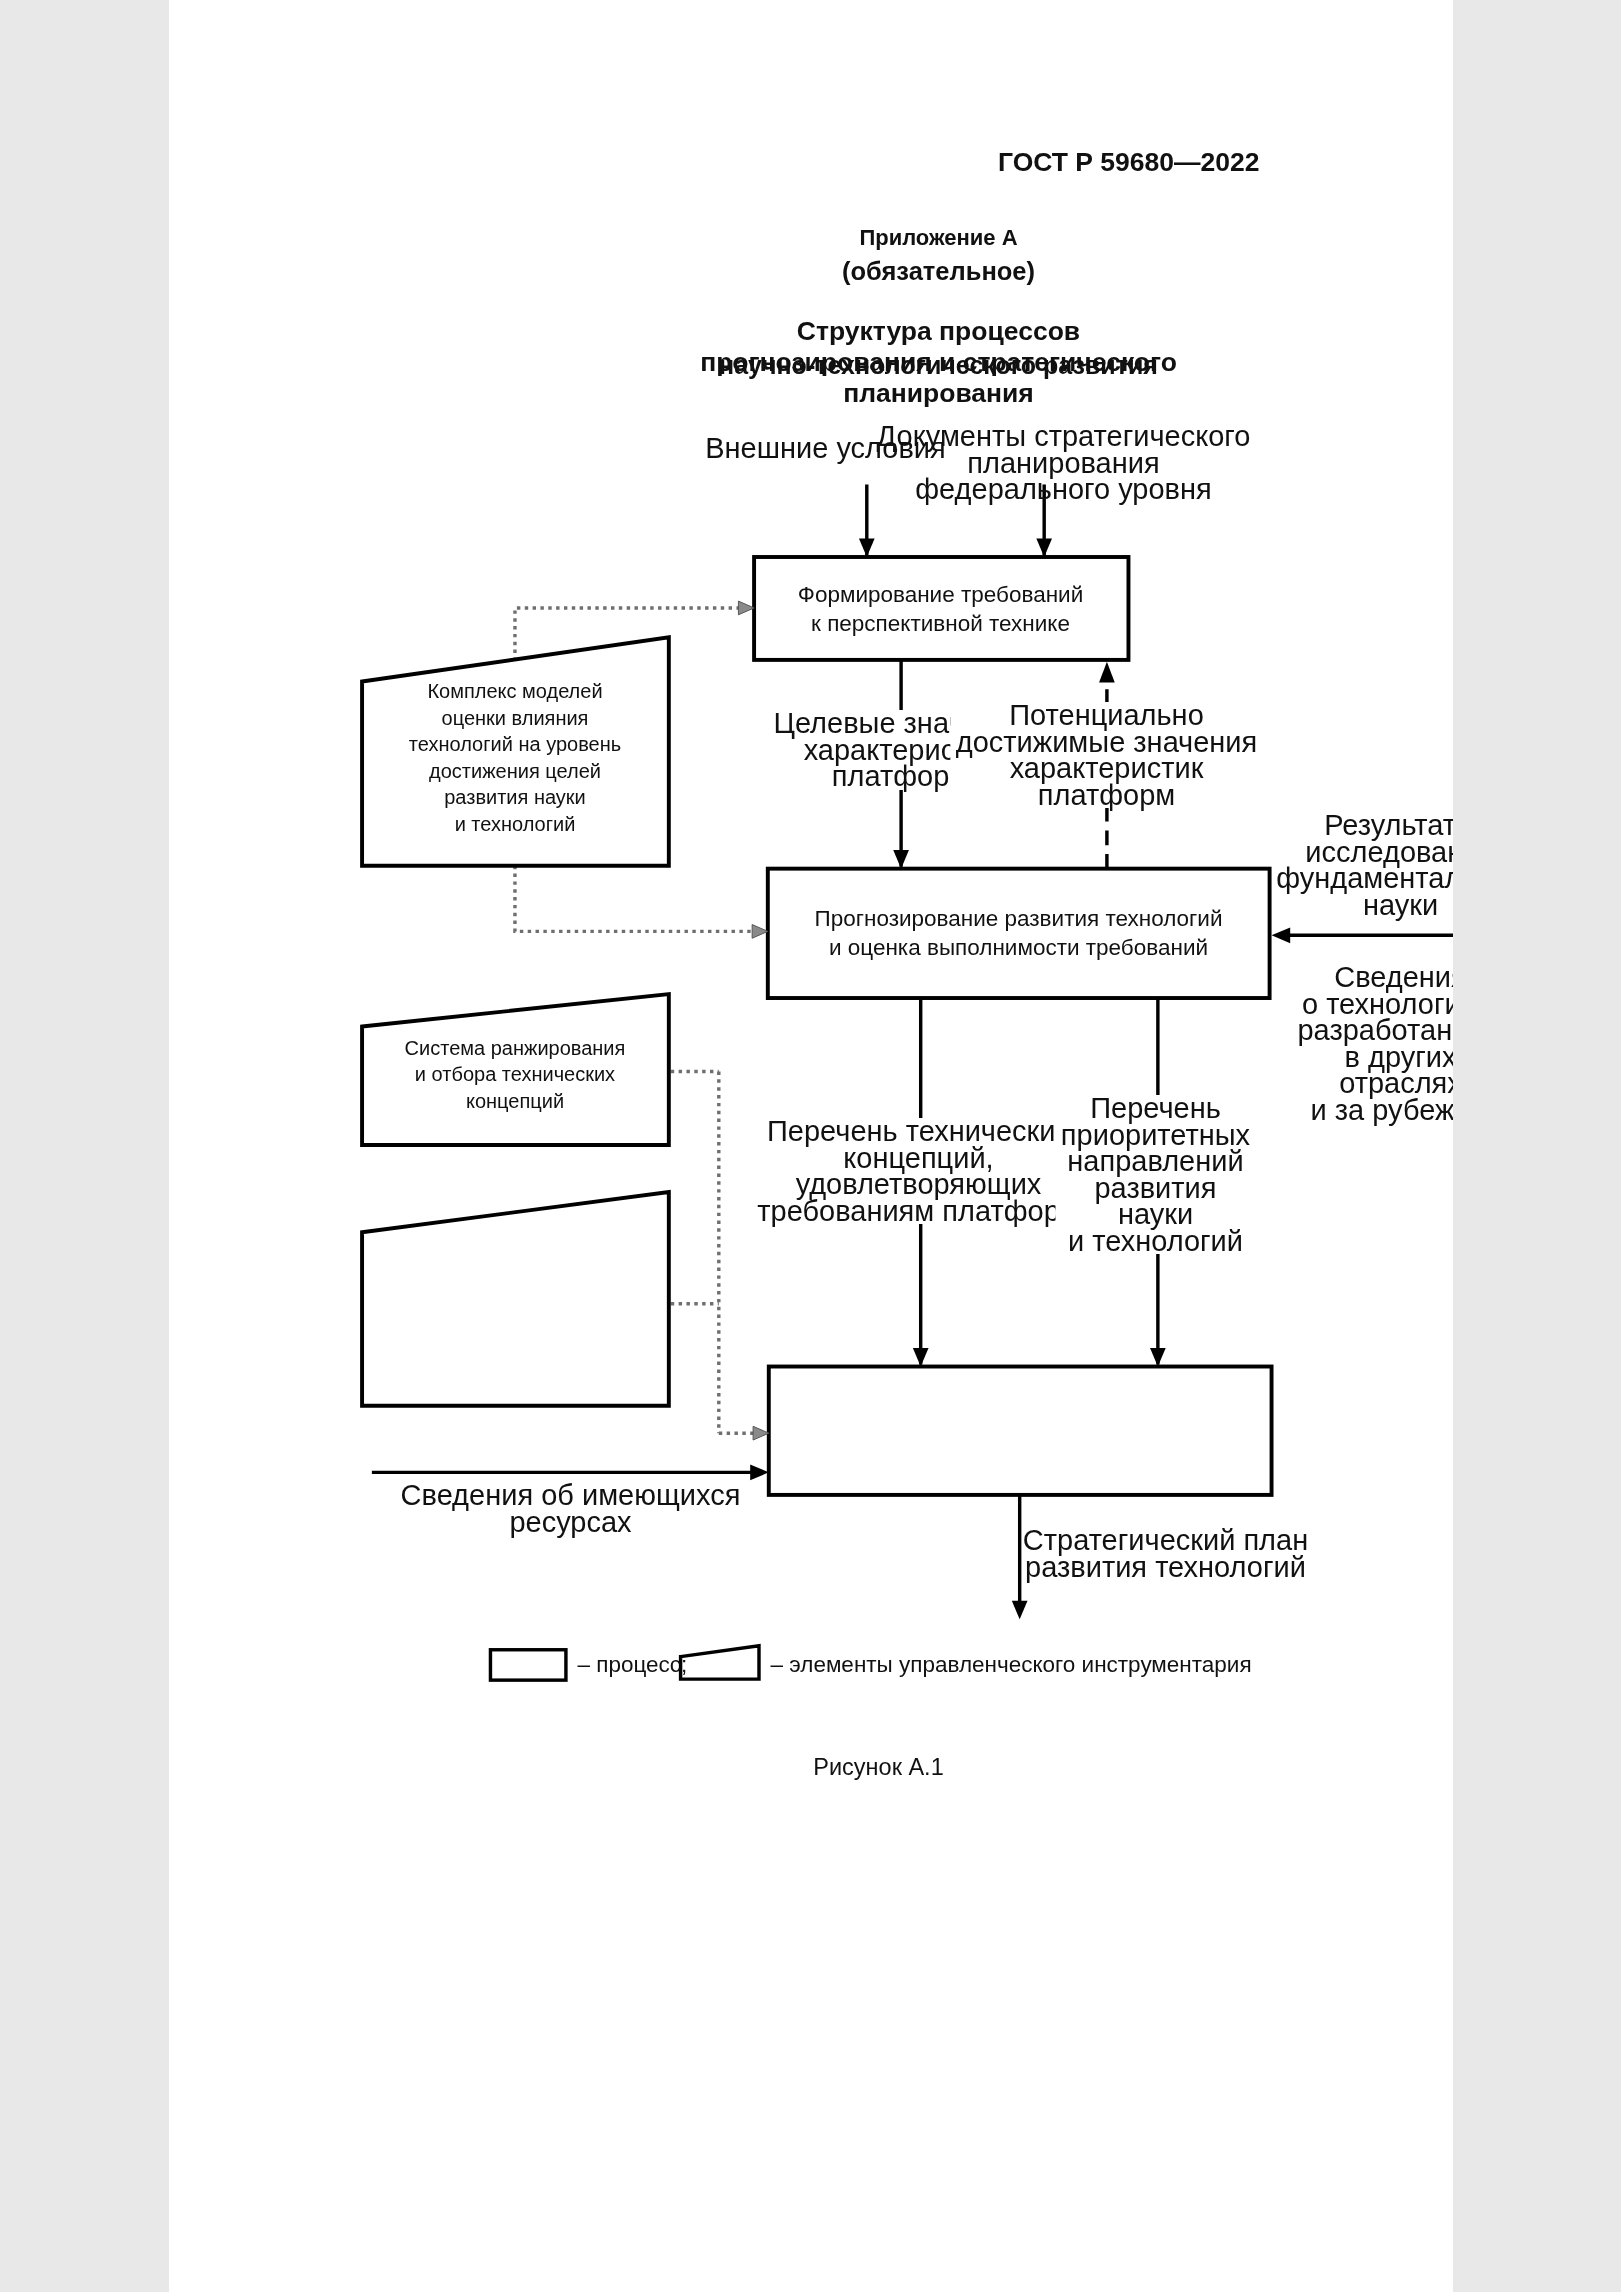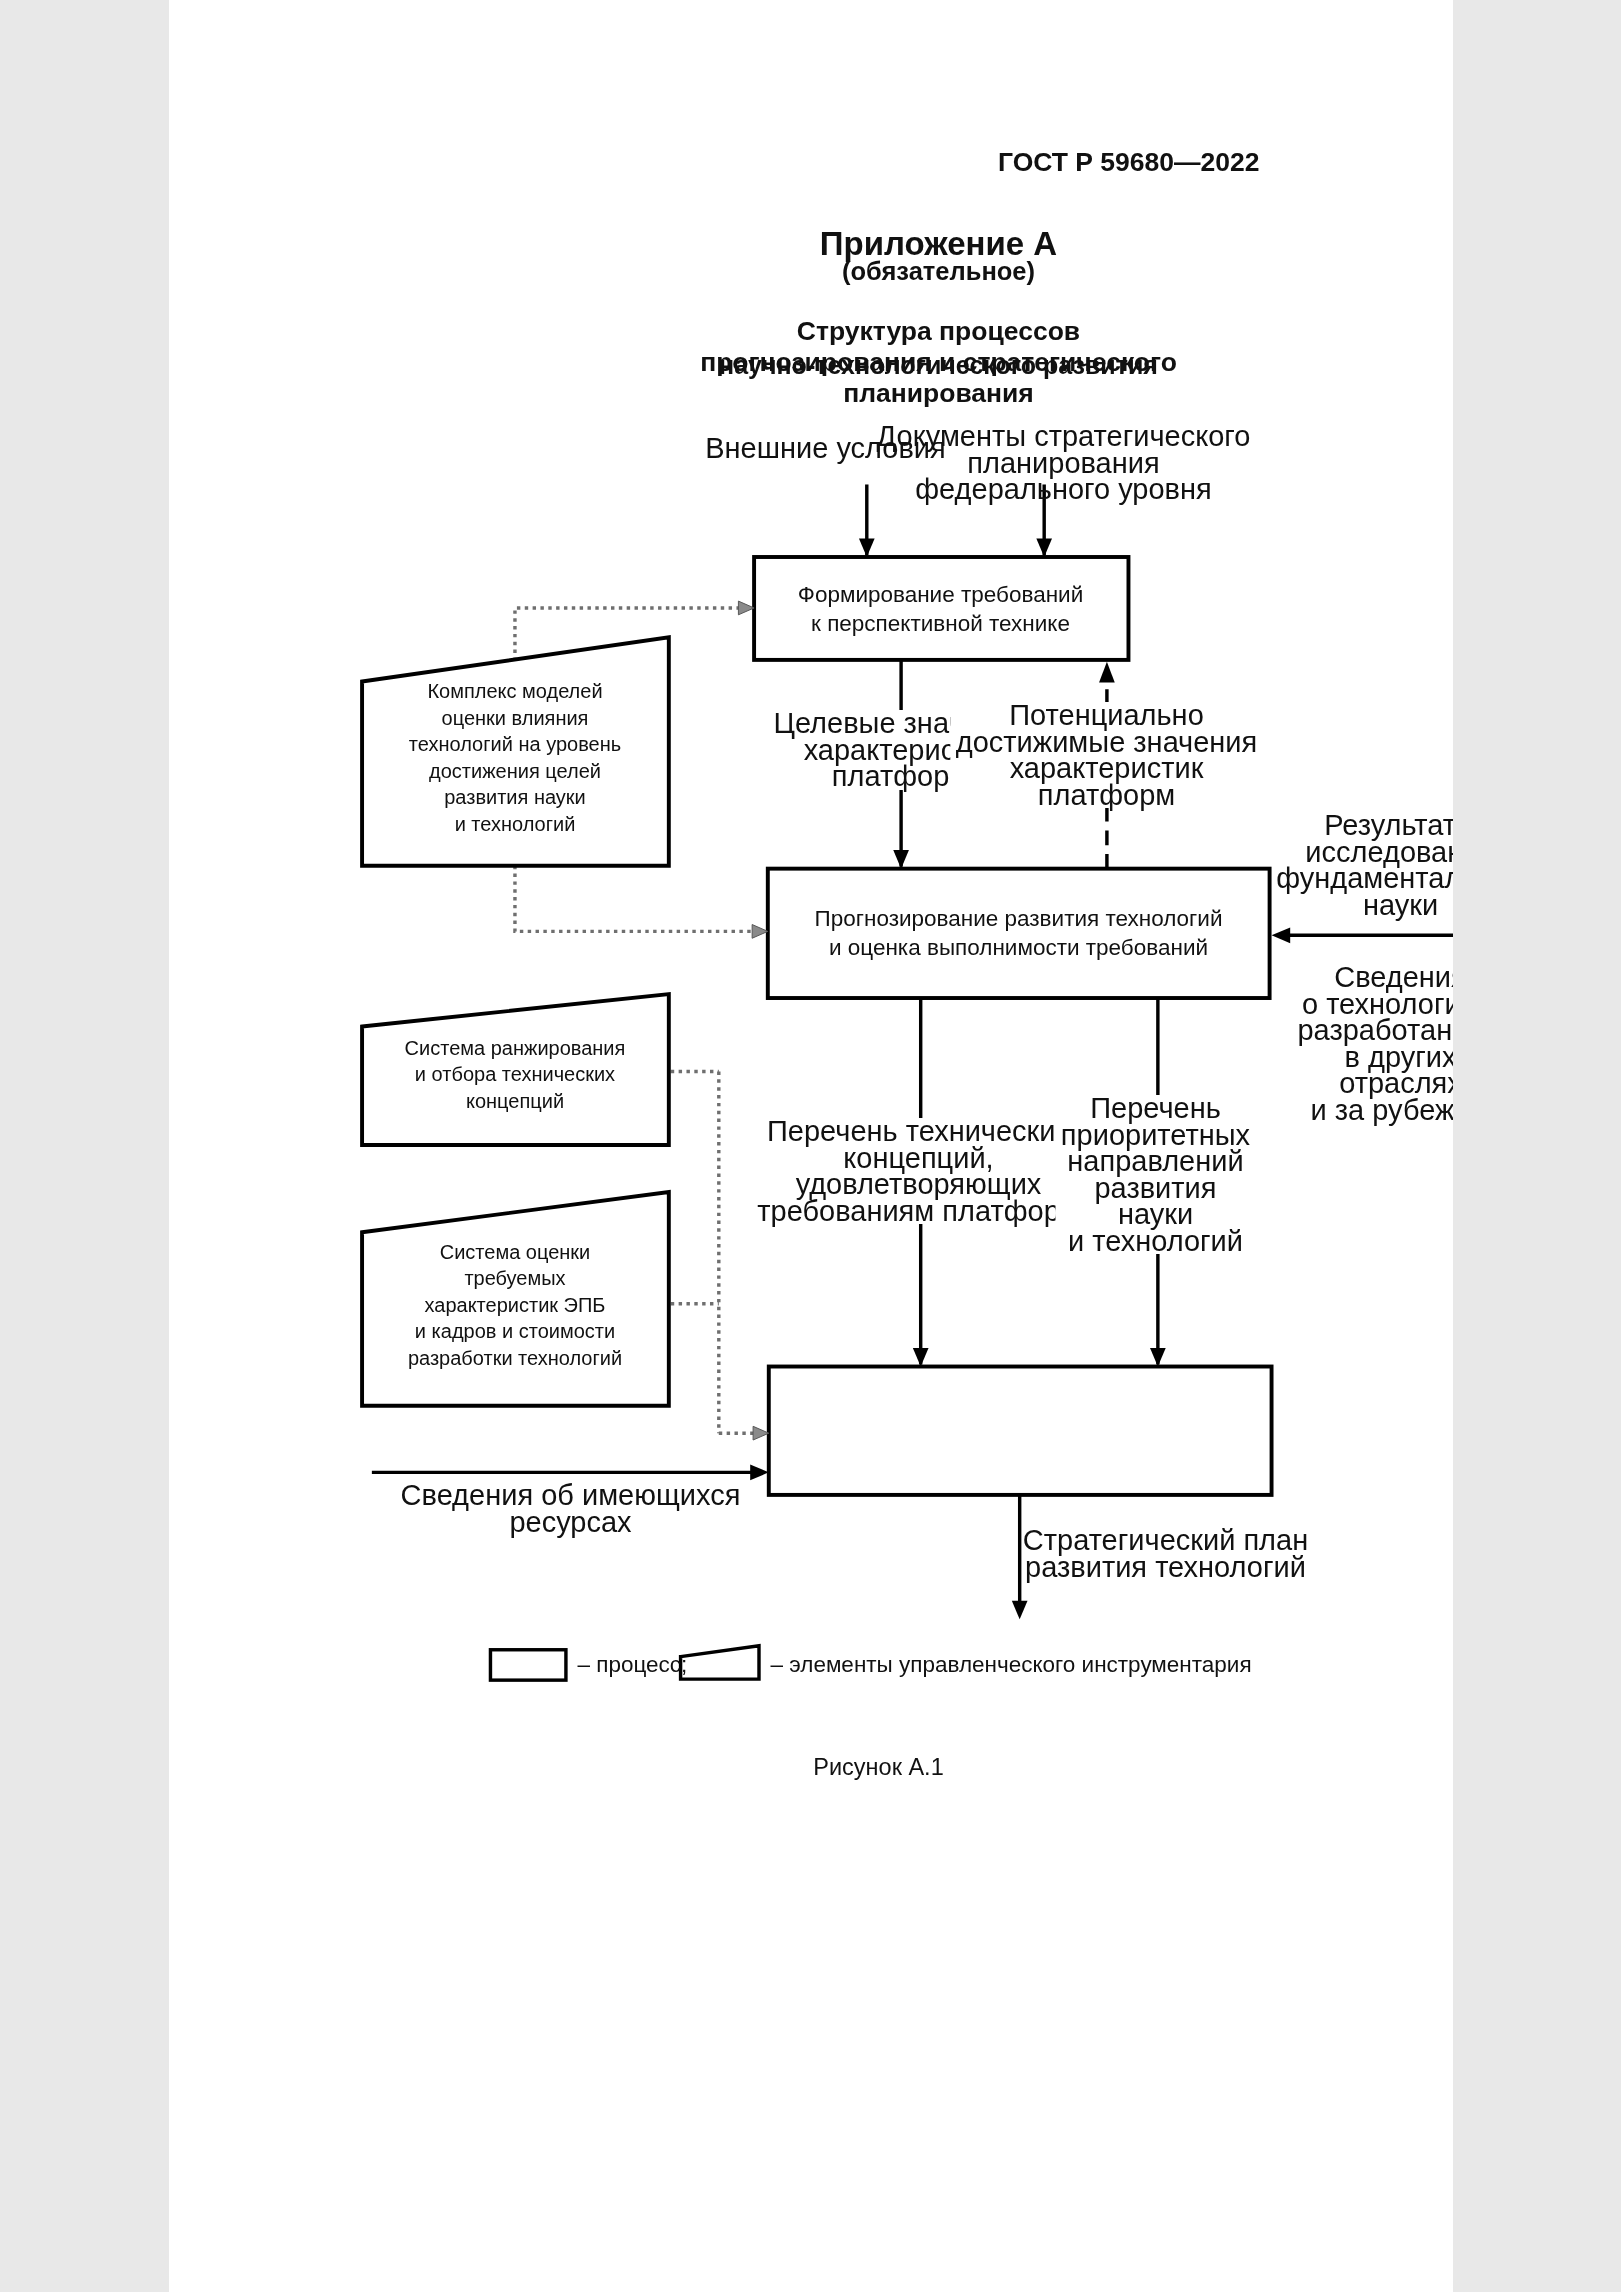--- a/index.html
+++ b/index.html
@@ -4,21 +4,21 @@
 <style>
   html,body { margin:0; padding:0; background:#e8e8e8; }
   #page {
     position:relative; width:1284px; height:2293px; background:#ffffff;
     font-family:"Liberation Sans", sans-serif; color:#111; overflow:hidden;
     margin:0 auto;
   }
   #diagram-svg { position:absolute; left:0; top:0; width:1621px; height:2293px; }
   .hdr-code { position:absolute; right:193px; top:147px; font-size:26.5px; font-weight:bold; white-space:nowrap; }
   .ctr { position:absolute; transform:translateX(-50%); text-align:center; white-space:pre-line; }
-  .h-app  { left:770px; top:225px; font-size:33px; font-weight:bold; }
+  .h-app  { left:770px; top:225px; font-size:22px; font-weight:bold; }
   .h-note { left:770px; top:257px; font-size:25.5px; font-weight:bold; }
   .h-t1   { left:770px; top:316px; font-size:26.5px; font-weight:bold; }
   .h-t2   { left:770px; top:351px; font-size:25px; font-weight:bold; }
   .lbl { position:absolute; transform:translateX(-50%); text-align:center;
          white-space:pre-line; font-size:29px; line-height:26.5px; }
   .lbl.bg { background:#ffffff; padding:0 5.9px; }
   .boxlbl { position:absolute; display:flex; align-items:center; justify-content:center;
             text-align:center; white-space:pre-line; font-size:22.5px; line-height:29px; }
   .traplbl { position:absolute; display:flex; align-items:center; justify-content:center;
              text-align:center; white-space:pre-line; font-size:20px; line-height:26.5px; }
@@ -91,25 +91,20 @@
 
   <div class="traplbl" style="left:193px;top:649px;width:307px;height:217px;">Комплекс моделей
 оценки влияния
 технологий на уровень
 достижения целей
 развития науки
 и технологий</div>
   <div class="traplbl" style="left:193px;top:1004px;width:307px;height:141px;">Система ранжирования
 и отбора технических
 концепций</div>
-  <div class="traplbl" style="left:193px;top:1204px;width:307px;height:202px;">Система оценки
-требуемых
-характеристик ЭПБ
-и кадров и стоимости
-разработки технологий</div>
 
   <div class="lbl" style="left:657px;top:435px;">Внешние условия</div>
   <div class="lbl" style="left:895px;top:423px;">Документы стратегического
 планирования федерального уровня</div>
   <div class="lbl bg" style="left:732px;top:710px;">Целевые значения
 характеристик
 платформ</div>
   <div class="lbl bg" style="left:938px;top:702px;">Потенциально
 достижимые значения
 характеристик

